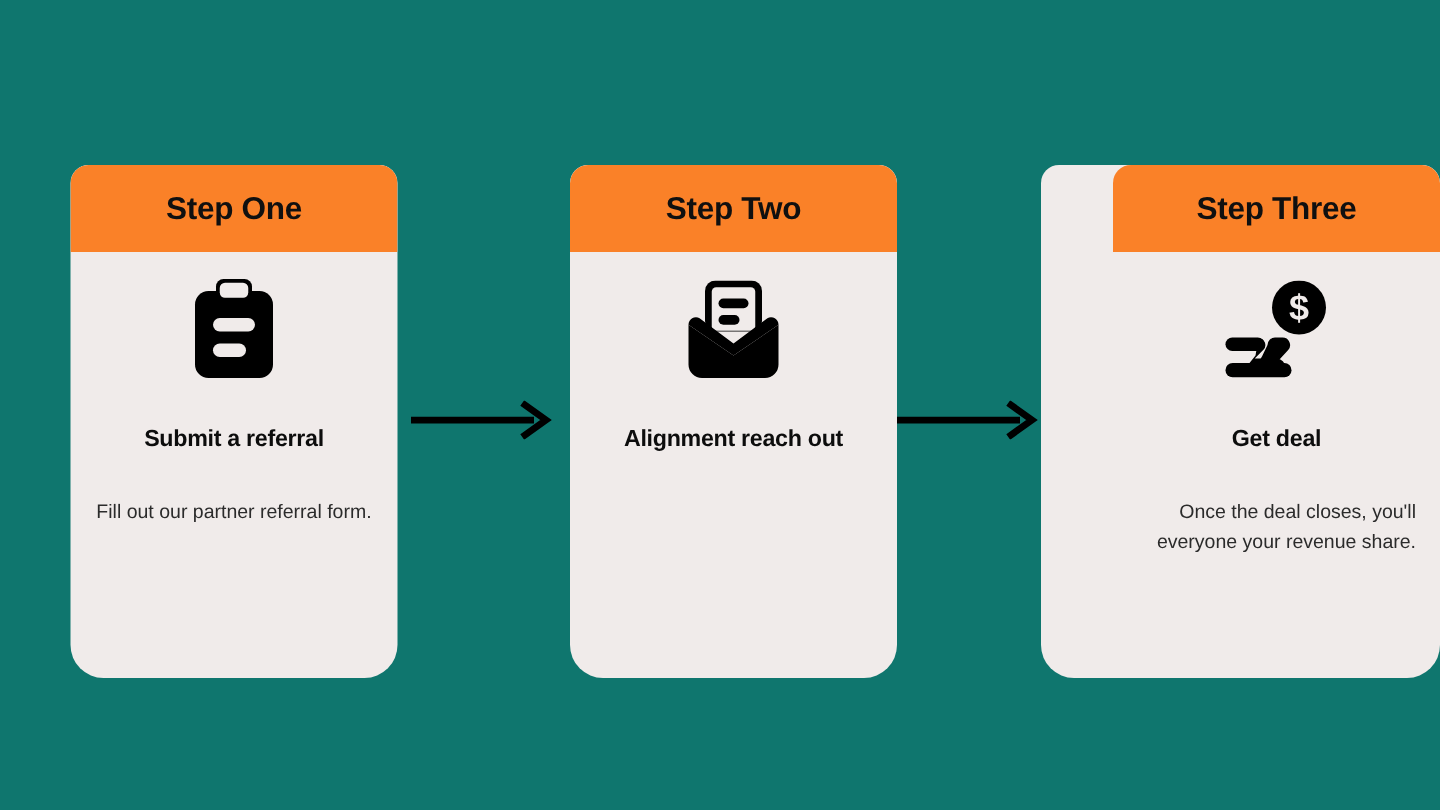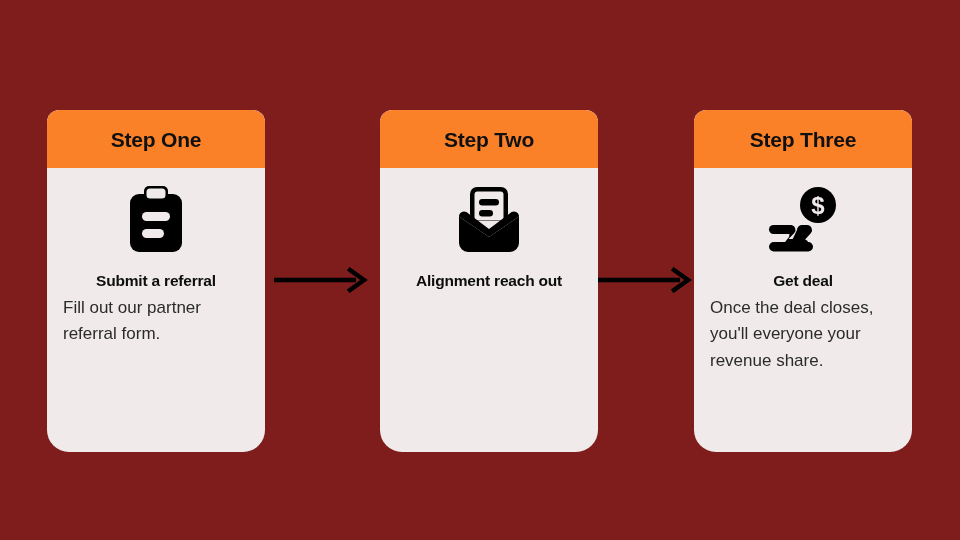--- a/index.html
+++ b/index.html
@@ -11,38 +11,38 @@
     height: 540px;
     background: #ffffff;
     font-family: "Liberation Sans", sans-serif;
     overflow: hidden;
   }
 
   #stage {
     position: relative;
     width: 960px;
     height: 540px;
-    background: #7f1d1d;
+    background: #0f766e;
   }
 
   .card {
     position: absolute;
     top: 110px;
     width: 218px;
     height: 342px;
     background: #F0EBEA;
     border-radius: 12px 12px 22px 22px;
     overflow: hidden;
     display: flex;
     flex-direction: column;
     align-items: center;
   }
   .card.card-1 { left: 47px; }
   .card.card-2 { left: 380px; }
-  .card.card-3 { left: 694px; }
+  .card.card-3 { left: 694px; padding-left: 48px; }
 
   .card-header {
     width: 100%;
     height: 58px;
     background: #FA8128;
     border-radius: 12px 12px 0 0;
     display: flex;
     align-items: center;
     justify-content: center;
     box-sizing: border-box;
@@ -76,30 +76,30 @@
   .icon-wrap svg {
     display: block;
   }
 
   .card-title {
     font-size: 15.5px;
     font-weight: bold;
     color: #0d0d0d;
     text-align: right;
     letter-spacing: -0.2px;
-    margin: 0;
+    margin: 12px;
     line-height: 1.2;
   }
 
   .card-desc {
-    font-size: 17px;
+    font-size: 13px;
     color: #2b2b2b;
-    text-align: left;
+    text-align: right;
     line-height: 1.56;
-    margin: 4px 0 0 0;
+    margin: 16px 0 0 0;
     max-width: 186px;
   }
 
   .arrow {
     position: absolute;
     top: 267px;
     width: 96px;
     height: 26px;
   }
   .arrow.arrow-1 { left: 272px; }

